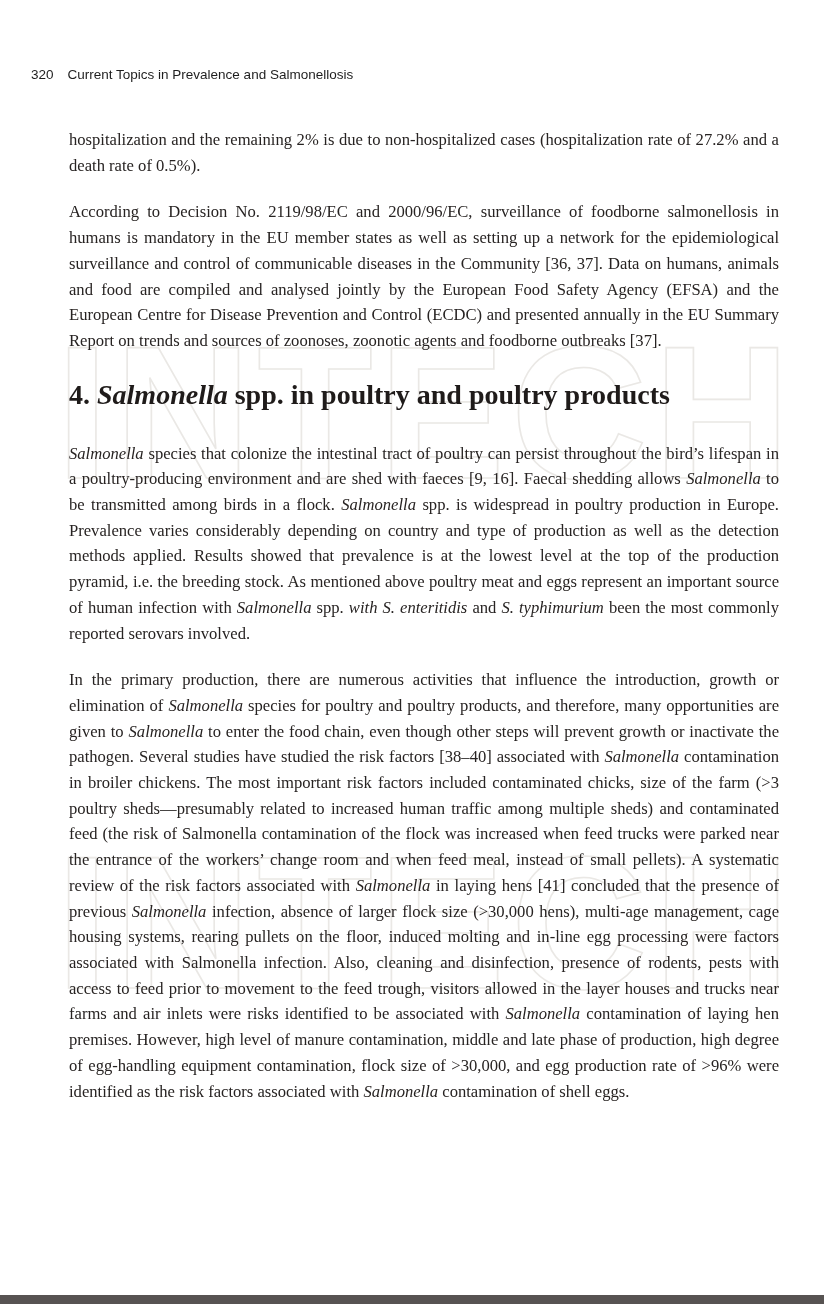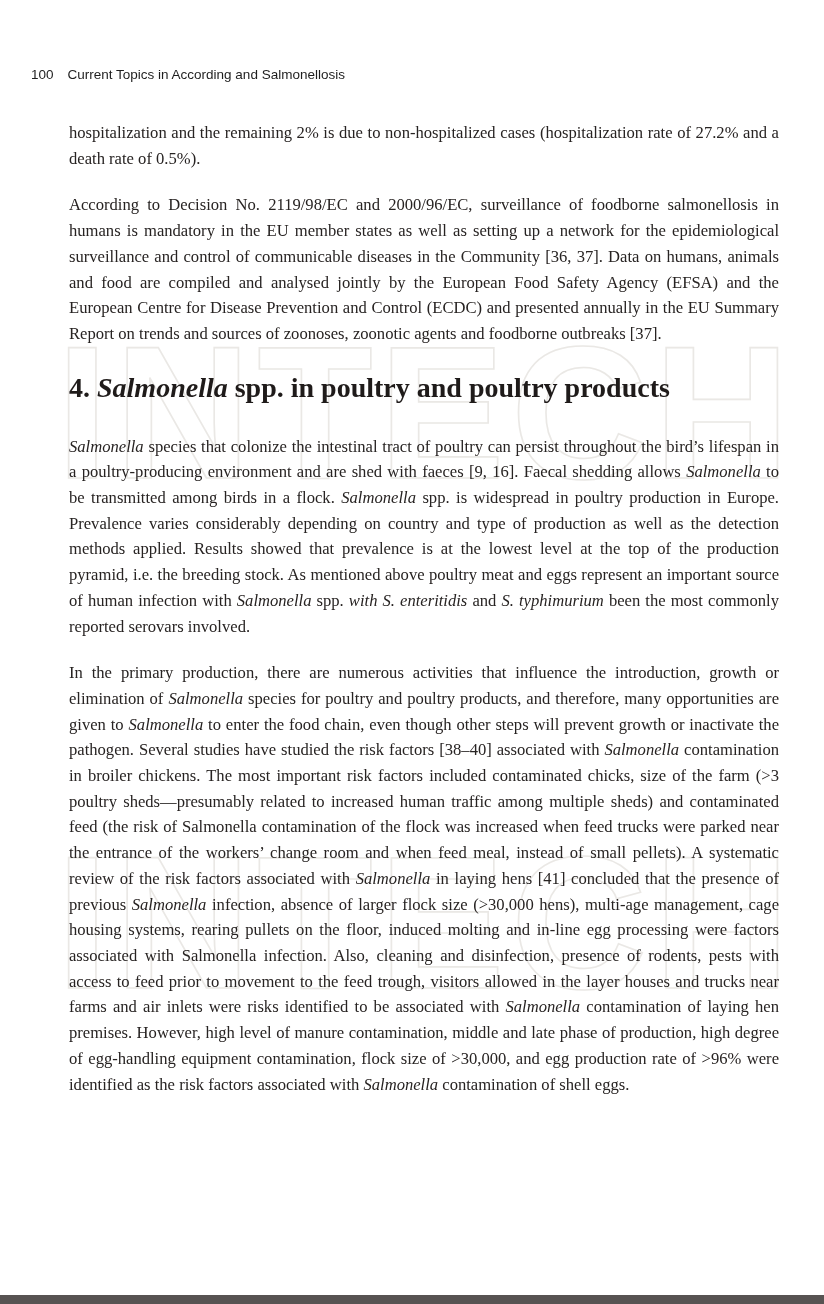--- a/index.html
+++ b/index.html
@@ -20,21 +20,21 @@
     font-weight:bold;
     letter-spacing:6px;
   }
   .page-header {
     position:absolute; top:67px; left:31px; z-index:2;
     display:flex; align-items:baseline; gap:14px;
     font-family:"Liberation Sans", sans-serif;
     font-size:13.5px; color:#1e1e1e;
   }
   .content {
-    position:absolute; left:69px; top:120px; width:710px; z-index:1;
+    position:absolute; left:69px; top:127px; width:710px; z-index:1;
     color:#272322;
     font-size:16.6px;
     line-height:25.7px;
     text-align:justify;
     text-justify:inter-word;
   }
   .para { margin:0 0 21px 0; }
   .para:last-child { margin-bottom:16px; }
   .it { font-style:italic; }
   h2.section-heading {
@@ -52,22 +52,22 @@
 
 <svg class="watermark wm-top" width="744" height="160" viewBox="0 0 744 160">
   <text x="0" y="150" font-size="190" textLength="740" lengthAdjust="spacingAndGlyphs" stroke="#eae8e5">INTECH</text>
 </svg>
 
 <svg class="watermark wm-bottom" width="744" height="160" viewBox="0 0 744 160">
   <text x="0" y="150" font-size="190" textLength="740" lengthAdjust="spacingAndGlyphs" stroke="#eae8e5">INTECH</text>
 </svg>
 
 <header class="page-header">
-  <span>100</span>
-  <span>Current Topics in According and Salmonellosis</span>
+  <span>320</span>
+  <span>Current Topics in Prevalence and Salmonellosis</span>
 </header>
 
 <main class="content">
   <p class="para"><span>hospitalization and the remaining 2% is due to non-hospitalized cases (hospitalization rate of 27.2% and a death rate of 0.5%).</span></p>
   <p class="para"><span>According to Decision No. 2119/98/EC and 2000/96/EC, surveillance of foodborne salmonellosis in humans is mandatory in the EU member states as well as setting up a network for the epidemiological surveillance and control of communicable diseases in the Community [36, 37]. Data on humans, animals and food are compiled and analysed jointly by the European Food Safety Agency (EFSA) and the European Centre for Disease Prevention and Control (ECDC) and presented annually in the EU Summary Report on trends and sources of zoonoses, zoonotic agents and foodborne outbreaks [37].</span></p>
   <h2 class="section-heading"><span>4. </span><span class="it">Salmonella</span><span> spp. in poultry and poultry products</span></h2>
   <p class="para"><span class="it">Salmonella</span><span> species that colonize the intestinal tract of poultry can persist throughout the bird’s lifespan in a poultry-producing environment and are shed with faeces [9, 16]. Faecal shedding allows </span><span class="it">Salmonella</span><span> to be transmitted among birds in a flock. </span><span class="it">Salmonella</span><span> spp. is widespread in poultry production in Europe. Prevalence varies considerably depending on country and type of production as well as the detection methods applied. Results showed that prevalence is at the lowest level at the top of the production pyramid, i.e. the breeding stock. As mentioned above poultry meat and eggs represent an important source of human infection with </span><span class="it">Salmonella</span><span> spp. </span><span class="it">with S. enteritidis</span><span> and </span><span class="it">S. typhimurium</span><span> been the most commonly reported serovars involved.</span></p>
   <p class="para"><span>In the primary production, there are numerous activities that influence the introduction, growth or elimination of </span><span class="it">Salmonella</span><span> species for poultry and poultry products, and therefore, many opportunities are given to </span><span class="it">Salmonella</span><span> to enter the food chain, even though other steps will prevent growth or inactivate the pathogen. Several studies have studied the risk factors [38–40] associated with </span><span class="it">Salmonella</span><span> contamination in broiler chickens. The most important risk factors included contaminated chicks, size of the farm (&gt;3 poultry sheds—presumably related to increased human traffic among multiple sheds) and contaminated feed (the risk of Salmonella contamination of the flock was increased when feed trucks were parked near the entrance of the workers’ change room and when feed meal, instead of small pellets). A systematic review of the risk factors associated with </span><span class="it">Salmonella</span><span> in laying hens [41] concluded that the presence of previous </span><span class="it">Salmonella</span><span> infection, absence of larger flock size (&gt;30,000 hens), multi-age management, cage housing systems, rearing pullets on the floor, induced molting and in-line egg processing were factors associated with Salmonella infection. Also, cleaning and disinfection, presence of rodents, pests with access to feed prior to movement to the feed trough, visitors allowed in the layer houses and trucks near farms and air inlets were risks identified to be associated with </span><span class="it">Salmonella</span><span> contamination of laying hen premises. However, high level of manure contamination, middle and late phase of production, high degree of egg-handling equipment contamination, flock size of &gt;30,000, and egg production rate of &gt;96% were identified as the risk factors associated with </span><span class="it">Salmonella</span><span> contamination of shell eggs.</span></p>
 </main>
 

